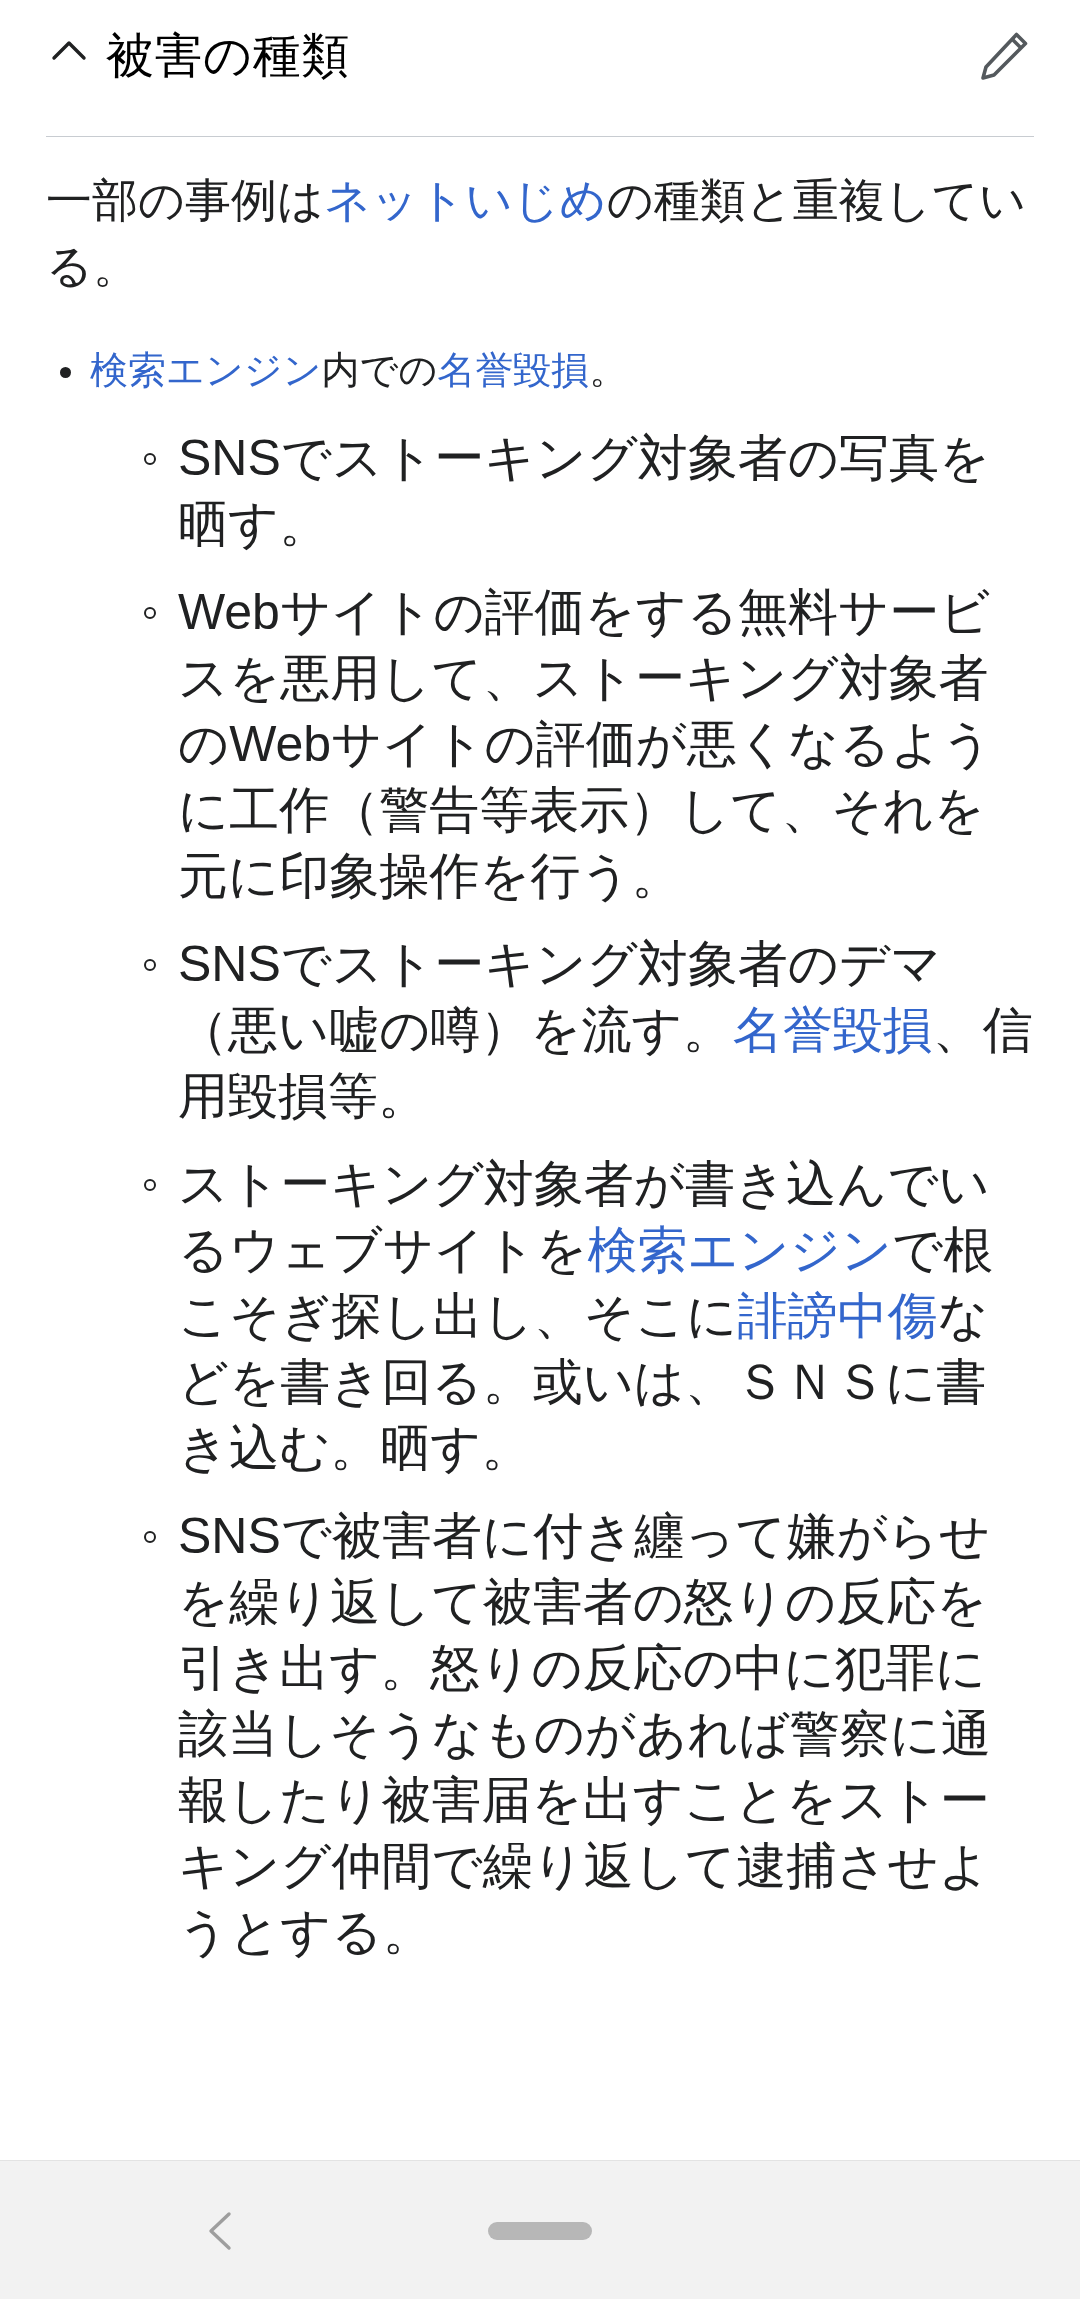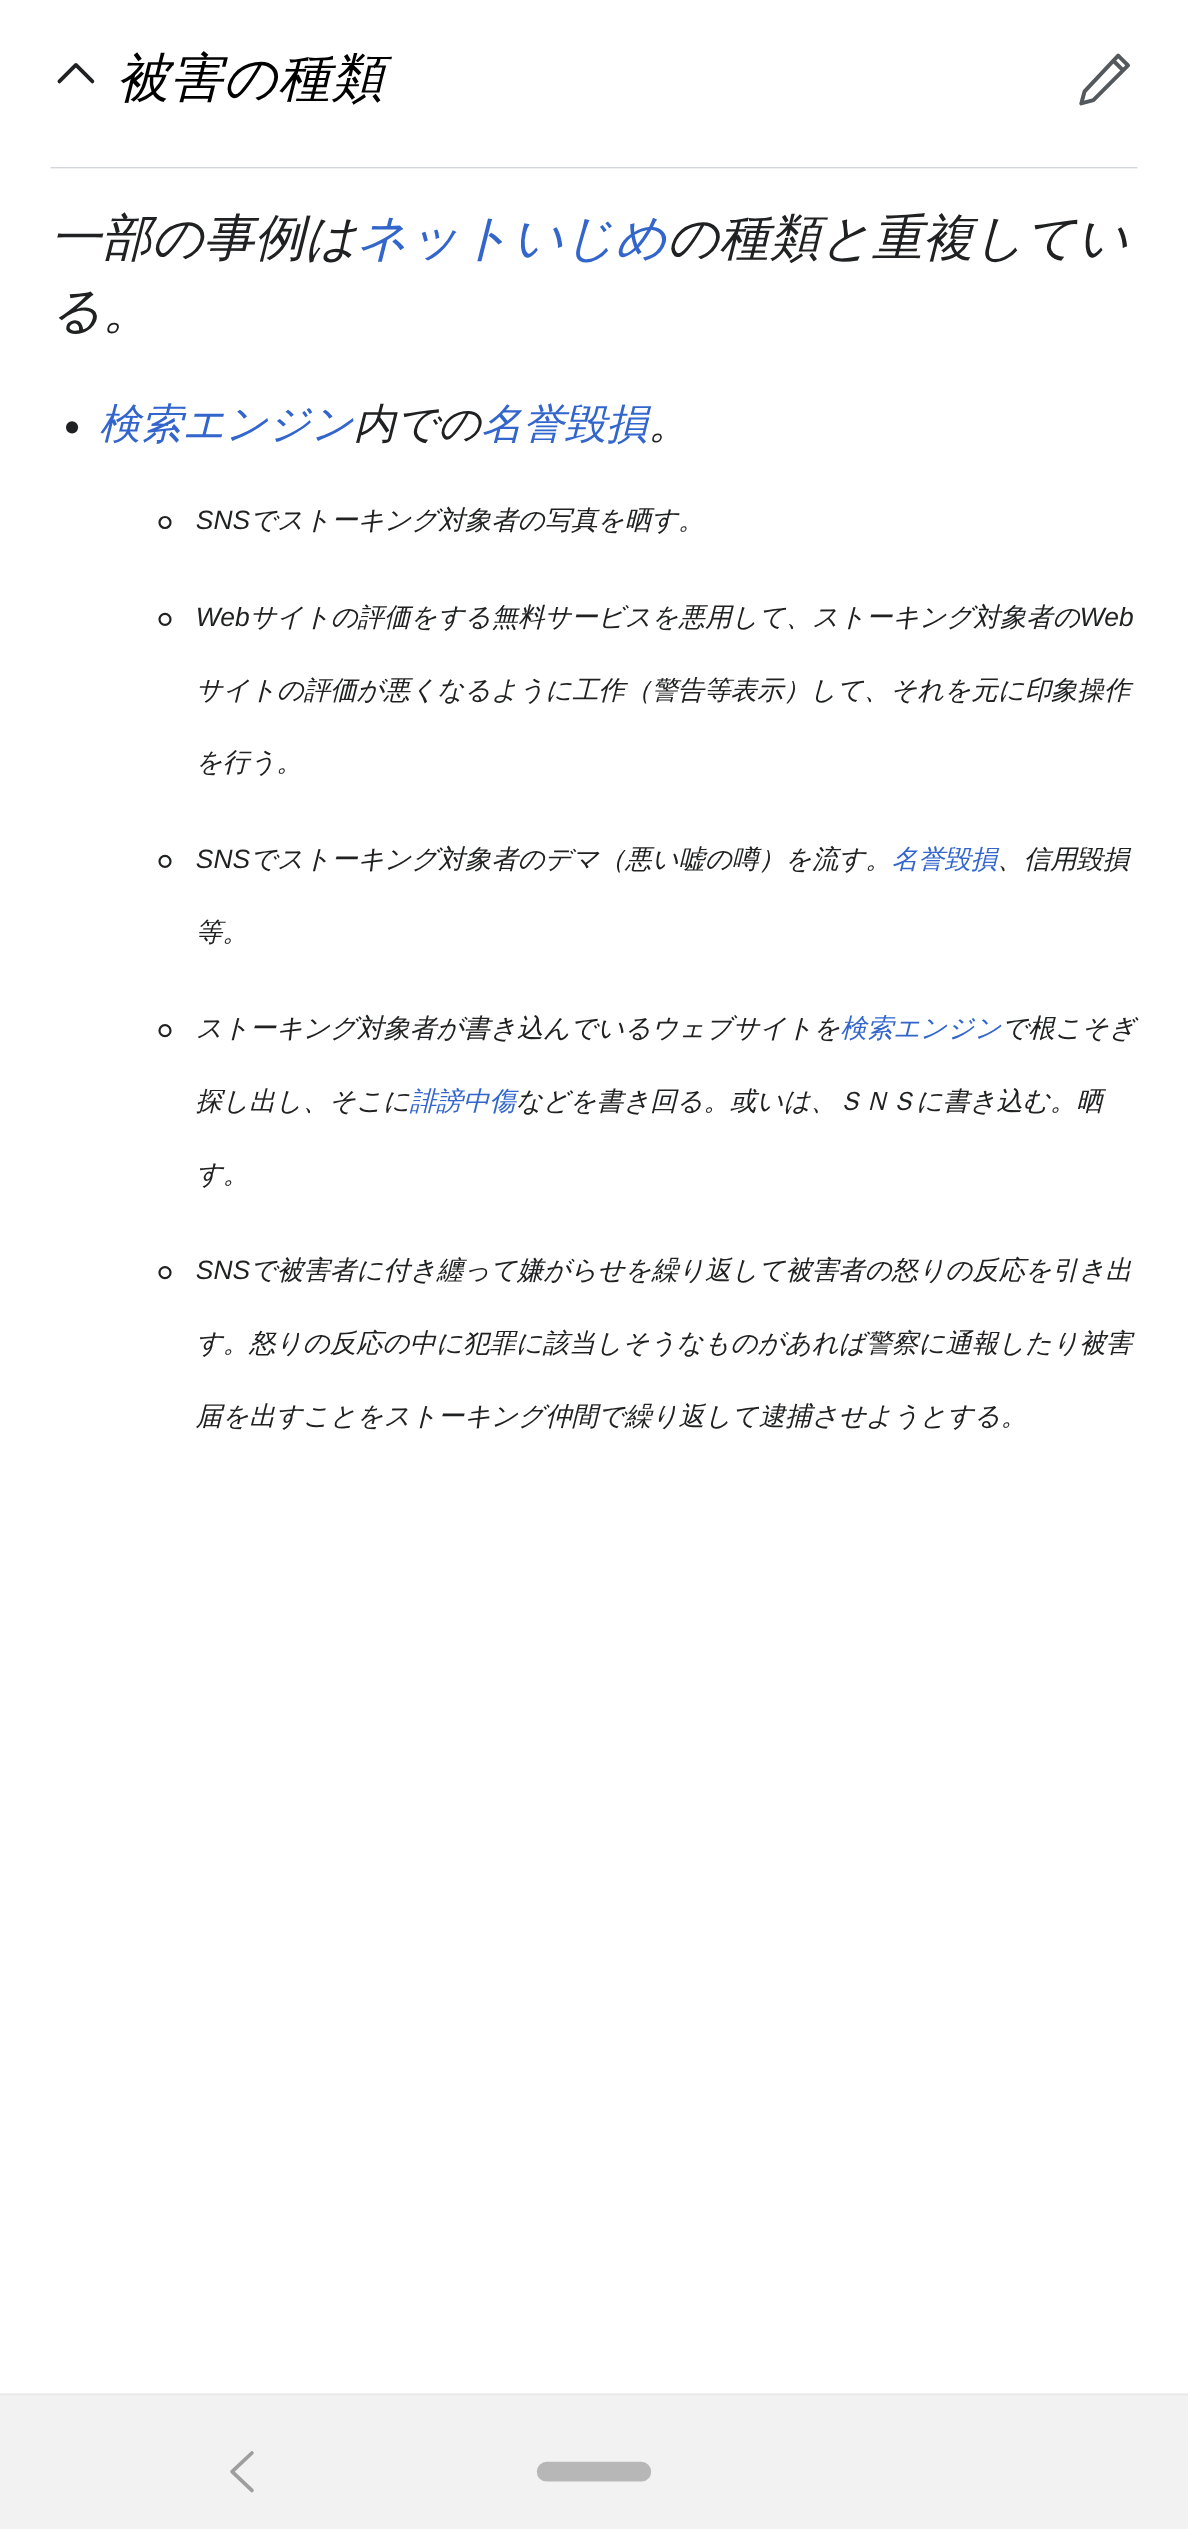--- a/index.html
+++ b/index.html
@@ -12,26 +12,25 @@
     height: 2299px;
     position: relative;
     font-family: "Liberation Sans", "DejaVu Sans", sans-serif;
     color: #202122;
     overflow: hidden;
   }
 
   
   .page {
     position: absolute;
-    top: 16px; left: 0;
+    top: 0; left: 0;
     width: 1080px;
     height: 2015px;
     background: #ffffff;
     box-sizing: border-box;
-    font-style: italic;
   }
 
   
   .section-header {
     display: flex;
     align-items: flex-start;
     padding: 24px 46px 0 46px;
     box-sizing: border-box;
     height: 120px;
   }
@@ -110,21 +109,21 @@
   ul.level2 {
     list-style: none;
     margin: 8px 0 0 0;
     padding: 0;
   }
   ul.level2 > li {
     position: relative;
     padding-left: 46px;
     margin-left: 42px;
     margin-top: 22px;
-    font-size: 24px;
+    font-size: 50px;
     line-height: 66px;
     color: #202122;
   }
   ul.level2 > li::before {
     content: "";
     position: absolute;
     left: 12px;
     top: 28px;
     width: 12px;
     height: 12px;

